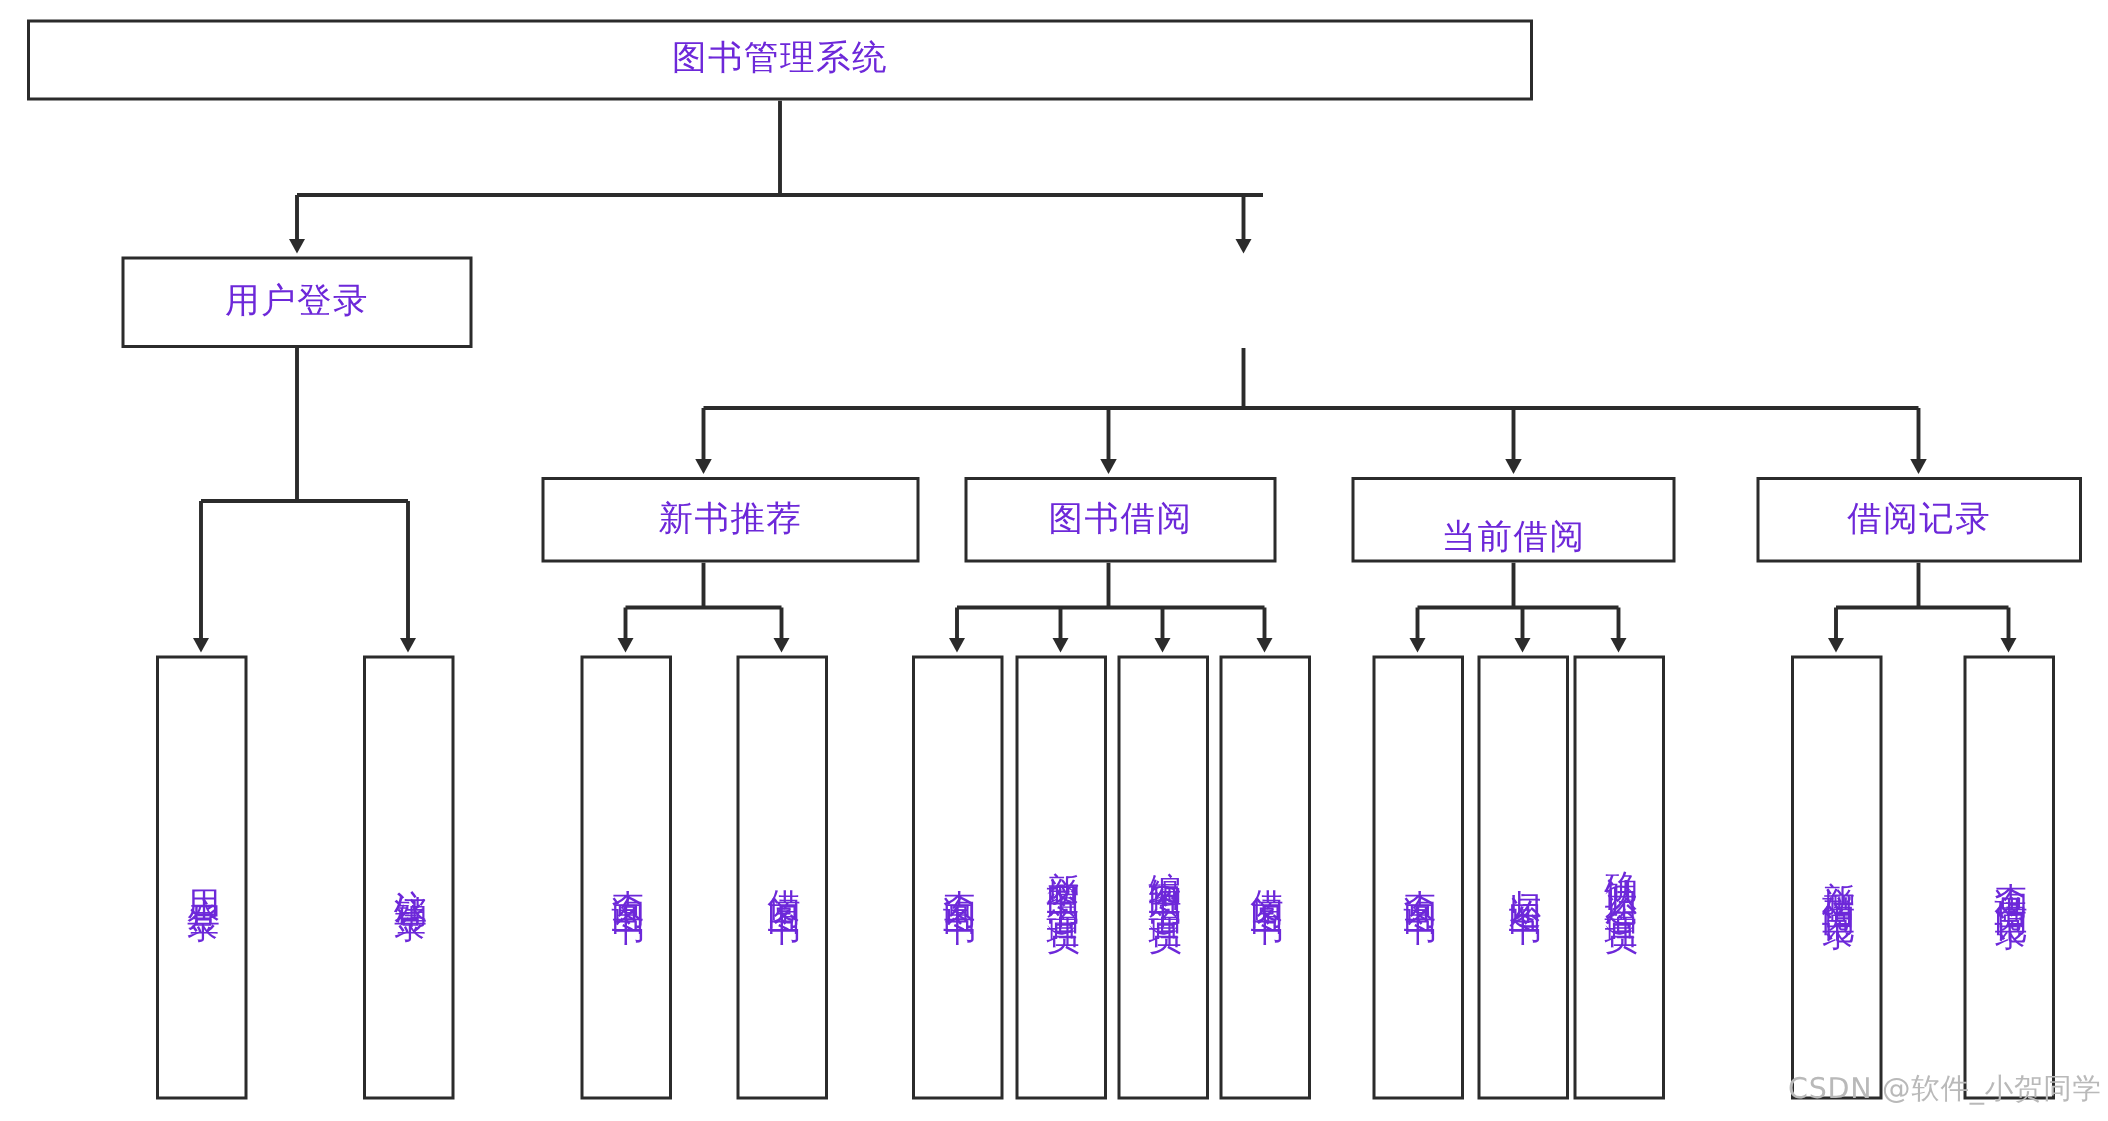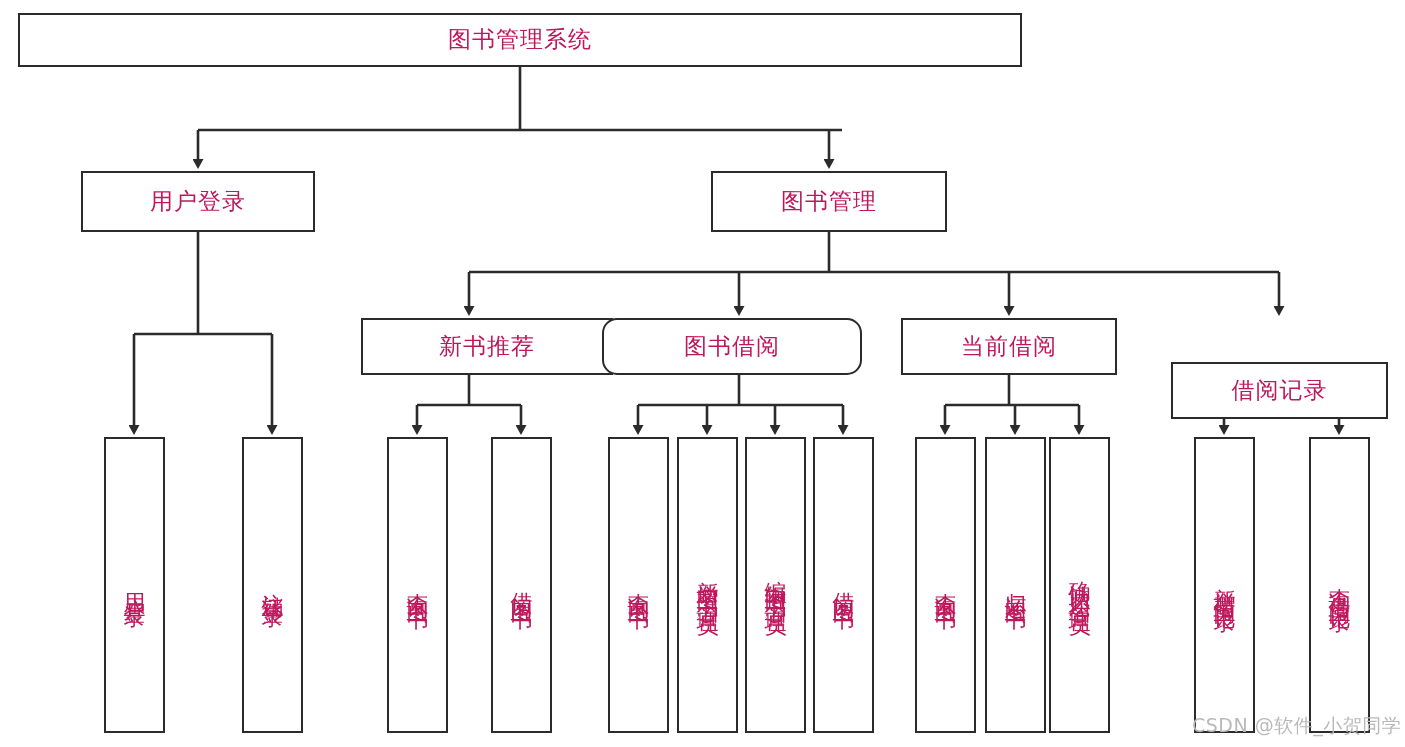--- a/index.html
+++ b/index.html
@@ -24,21 +24,21 @@
     pointer-events: none;
   }
   .node {
     position: absolute;
     box-sizing: border-box;
     border: 2px solid #2b2b2b;
     background: #ffffff;
     display: flex;
     align-items: center;
     justify-content: center;
-    color: #be185d;
+    color: #6d28d9;
   }
   .node.horiz {
     font-size: 23px;
     letter-spacing: 1px;
     line-height: 1.2;
   }
   .node.vert {
     writing-mode: vertical-rl;
     text-orientation: upright;
     font-size: 22px;
@@ -117,34 +117,31 @@
     </g>
   </svg>
 
   <div class="node horiz" style="left:18px; top:13px; width:1004px; height:54px;">
     <span>图书管理系统</span>
   </div>
 
   <div class="node horiz" style="left:81px; top:171px; width:234px; height:61px;">
     <span>用户登录</span>
   </div>
-  <div class="node horiz" style="left:711px; top:171px; width:236px; height:61px;">
-    <span>图书管理</span>
-  </div>
 
   <div class="node horiz" style="left:361px; top:318px; width:252px; height:57px;">
     <span>新书推荐</span>
   </div>
-  <div class="node horiz" style="left:602px; top:318px; width:260px; height:57px;border-radius:15px;">
+  <div class="node horiz" style="left:643px; top:318px; width:208px; height:57px;">
     <span>图书借阅</span>
   </div>
-  <div class="node horiz" style="left:901px; top:318px; width:216px; height:57px;">
+  <div class="node horiz" style="left:901px; top:318px; width:216px; height:57px;align-items:flex-end;">
     <span>当前借阅</span>
   </div>
-  <div class="node horiz" style="left:1171px; top:318px; width:217px; height:57px;margin-top:44px;">
+  <div class="node horiz" style="left:1171px; top:318px; width:217px; height:57px;">
     <span>借阅记录</span>
   </div>
 
   <div class="node vert" style="left:104px; top:437px; width:61px; height:296px;">
     <span class="vtext">用户登录</span>
   </div>
   <div class="node vert" style="left:242px; top:437px; width:61px; height:296px;">
     <span class="vtext">注销登录</span>
   </div>
 

